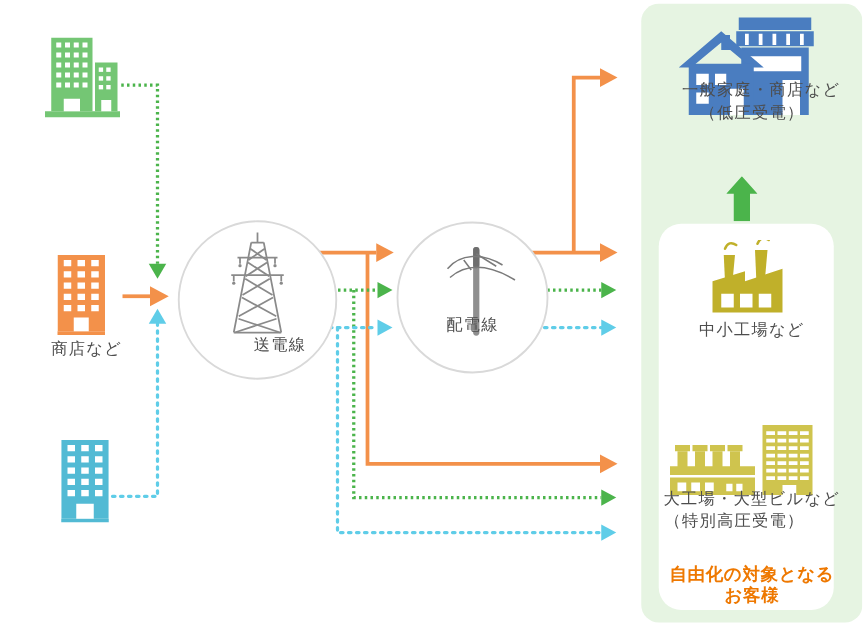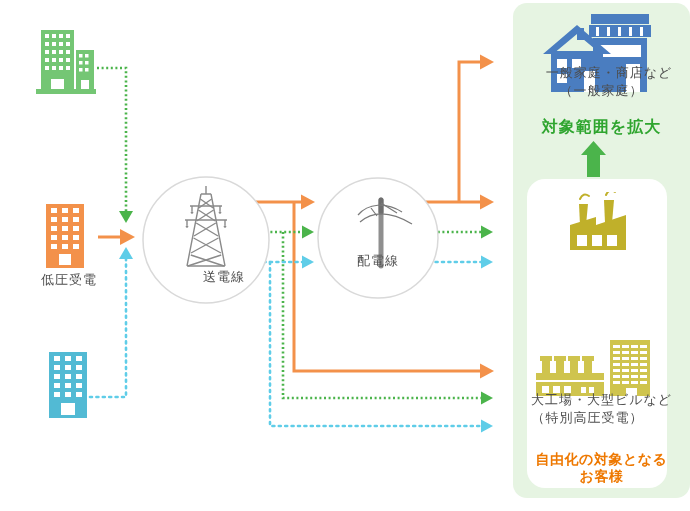--- a/index.html
+++ b/index.html
@@ -22,21 +22,21 @@
     position:absolute;left:14px;top:176px;width:140px;height:309px;
     background:var(--white_box);border-radius:18px;
   }
   .headline-green{
     position:absolute;left:513px;width:177px;top:117px;text-align:center;
     font-size:16px;font-weight:bold;color:var(--headline_green);letter-spacing:1px;
   }
   .headline-orange{
     position:absolute;left:513px;width:177px;top:452px;text-align:center;
     font-size:14px;font-weight:bold;color:var(--headline_orange);
-    letter-spacing:0.5px;line-height:1.18;font-family:Liberation Serif, serif;
+    letter-spacing:0.5px;line-height:1.18;
   }
   svg{display:block;}
   .ln{fill:none;}
   .ln.o{stroke:var(--orange);stroke-width:3;}
   .ln.g{stroke:var(--green);stroke-width:2.6;stroke-dasharray:2 2.6;}
   .ln.b{stroke:var(--blue);stroke-width:2.6;stroke-dasharray:2 4.4;stroke-linecap:round;}
   .hd.o{fill:var(--orange);}
   .hd.g{fill:var(--green);}
   .hd.b{fill:var(--blue);}
   .node-circle{fill:#fff;stroke:var(--circle_border);stroke-width:1.5;}
@@ -286,30 +286,30 @@
         <rect x="28" y="48" width="7" height="7"></rect>
       <rect x="45" y="49" width="5" height="6"></rect>
         <rect x="53" y="49" width="5" height="6"></rect>
     </g>
   </svg>
 
   <svg class="abs" style="left:581px;top:141px" width="25" height="36" viewBox="0 0 25 36">
     <polygon points="12.5,0 25,14 19,14 19,36 6,36 6,14 0,14" fill="var(--green)"></polygon>
   </svg>
 
-  <div class="lbl" style="left:41px;top:273px">低圧受電</div>
+  <div class="lbl" style="left:41px;top:273px">商店など</div>
 
   <div class="lbl centered" style="left:184px;top:270px;width:80px">送電線</div>
   <div class="lbl centered" style="left:338px;top:254px;width:80px">配電線</div>
 
   <div class="lbl centered" style="left:513px;top:66px;width:192px">一般家庭・商店など</div>
-  <div class="lbl centered" style="left:513px;top:84px;width:177px">（一般家庭）</div>
-
-  <div class="headline-green">対象範囲を拡大</div>
-
+  <div class="lbl centered" style="left:513px;top:84px;width:177px">（低圧受電）</div>
+
+
+  <div class="lbl centered" style="left:513px;top:258px;width:177px">中小工場など</div>
 
   <div class="lbl centered" style="left:513px;top:393px;width:177px;font-size:13px">大工場・大型ビルなど</div>
   <div class="lbl centered" style="left:513px;top:411px;width:149px">（特別高圧受電）</div>
 
   <div class="headline-orange">
     <div>自由化の対象となる</div>
     <div>お客様</div>
   </div>
 
 </div>

